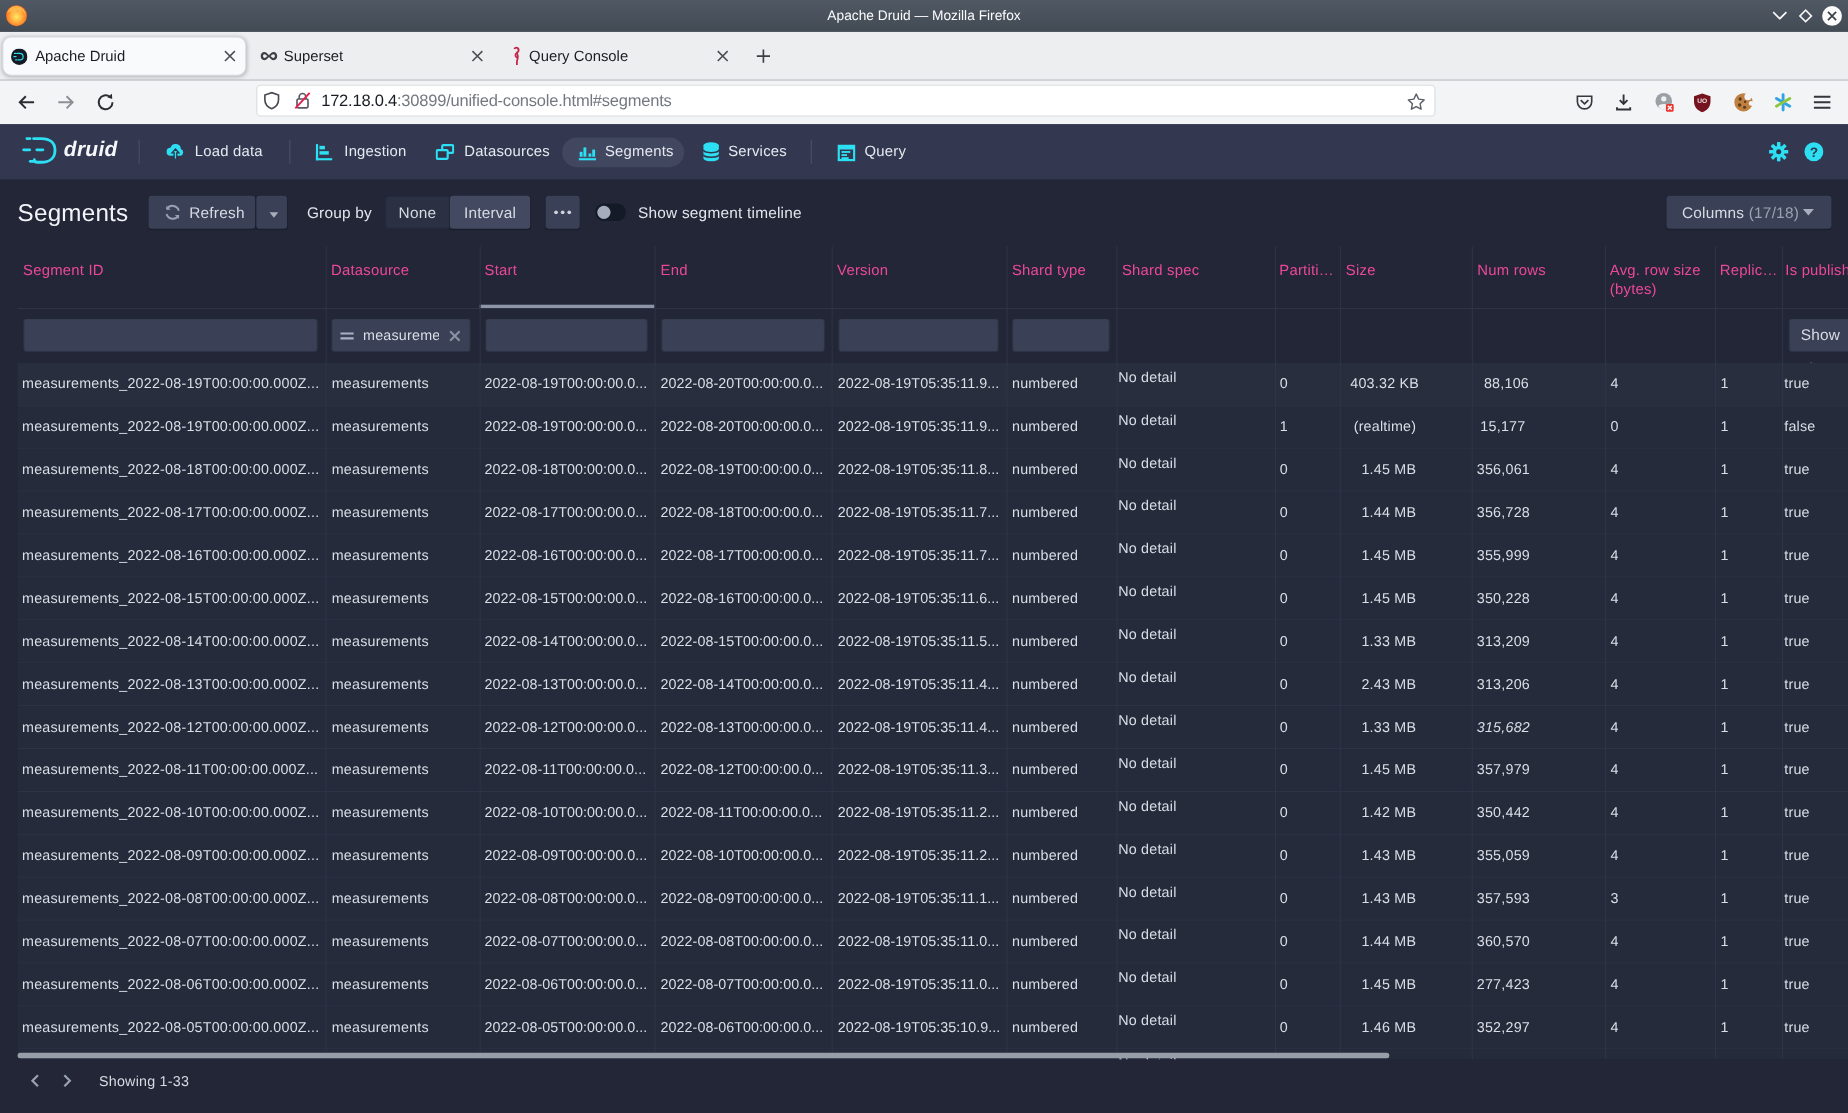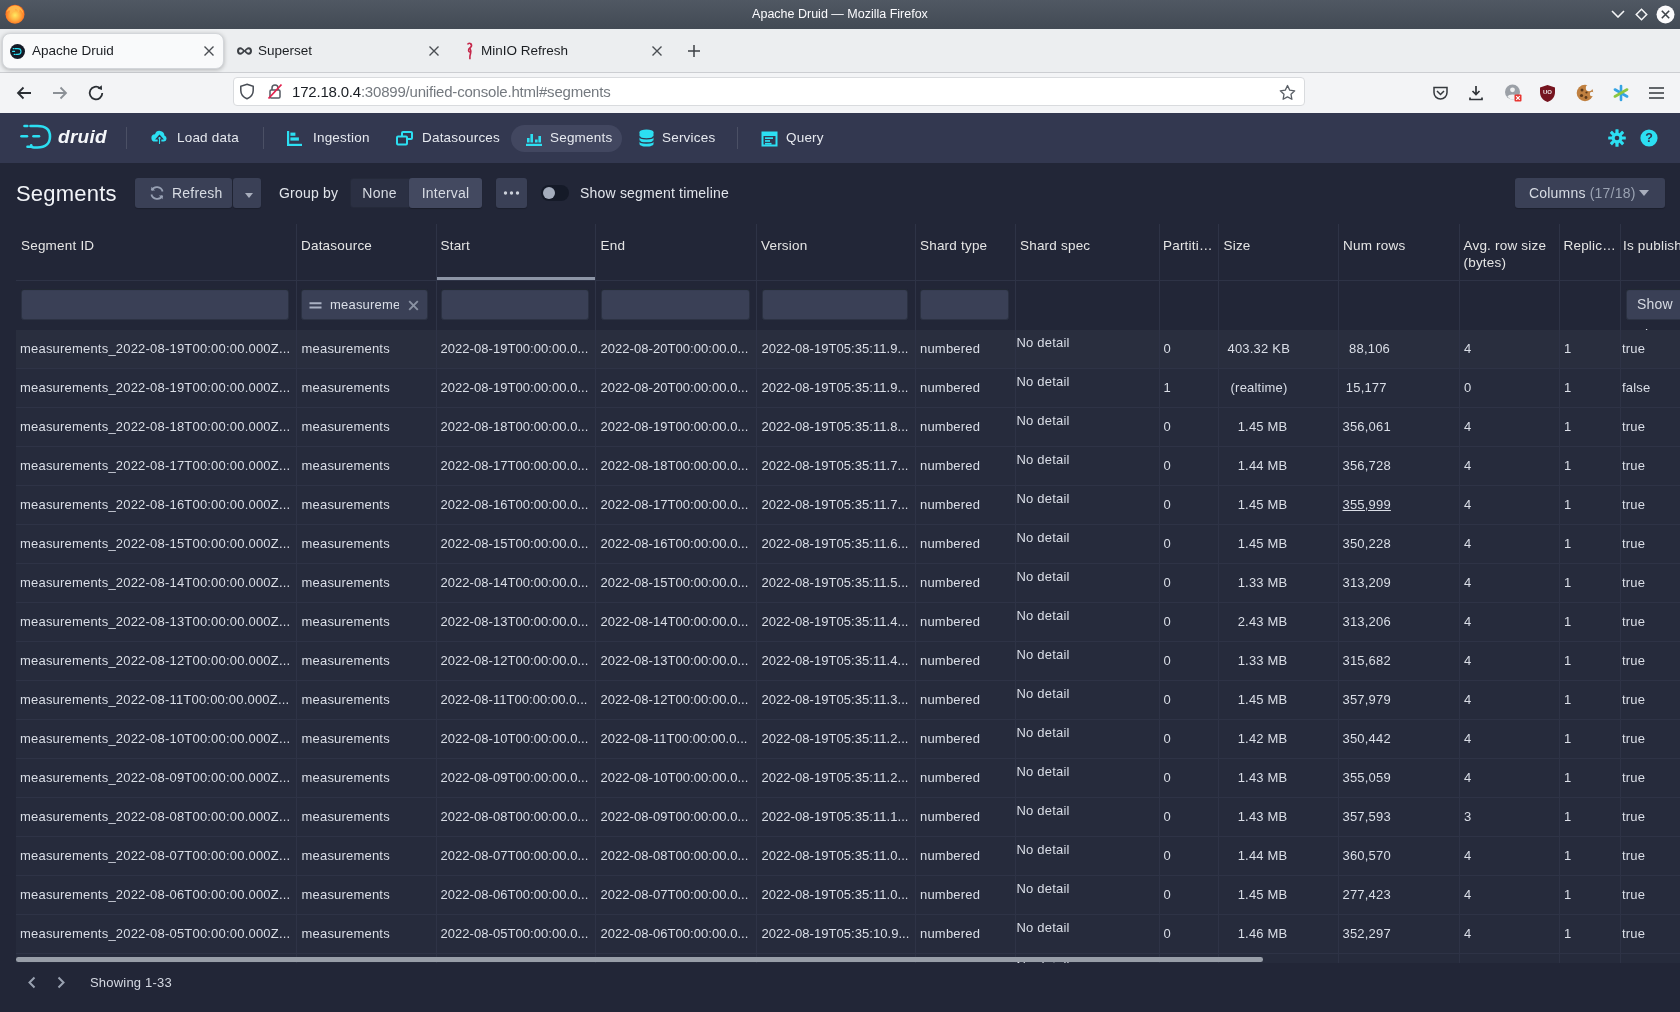--- a/index.html
+++ b/index.html
@@ -18,21 +18,21 @@
 .navitem{top:113px;font-size:13.5px;color:#e6e9ef;letter-spacing:.2px;height:50px;line-height:50px;}
 .navsep{width:1px;height:22px;top:127px;background:#4b5065;}
 #segpill{left:511px;top:125px;width:111px;height:27px;background:#424760;border-radius:13.5px;}
 
 #vtitle{left:16px;top:181px;font-size:22px;color:#f2f4f8;letter-spacing:.2px;}
 .btn{background:#3a4056;border-radius:3px;height:30px;top:178px;box-shadow:0 1px 1px rgba(0,0,0,.2);}
 .btntext{font-size:14px;color:#d7dbe3;letter-spacing:.2px;}
 .vlabel{font-size:14px;color:#e2e5eb;letter-spacing:.2px;top:178px;height:30px;line-height:30px;}
 .caret{width:0;height:0;border-left:5px solid transparent;border-right:5px solid transparent;border-top:6px solid #a8aebc;}
 
-.hcell{font-size:13.5px;color:#e5e5e5;letter-spacing:.2px;white-space:nowrap;}
+.hcell{font-size:13.5px;color:#ec4899;letter-spacing:.2px;white-space:nowrap;}
 .cell{font-size:13px;color:#dadee7;letter-spacing:.2px;white-space:nowrap;}
 .date{letter-spacing:.05px;}
 .vb{width:1px;top:223.5px;height:739.5px;background:#2e3346;z-index:3;}
 .hb{left:16px;width:1664px;height:1px;background:#2e3346;}
 .row{left:16px;width:1664px;background:#262b3c;}
 .finput{top:289px;height:31px;background:#3a4056;border-radius:3px;box-shadow:inset 0 0 0 1px rgba(16,22,26,.3),inset 0 1px 1px rgba(16,22,26,.4);}
 </style></head><body>
 <div class="abs" id="titlebar"></div>
 <div class="abs" style="left:5px;top:4px;width:20px;height:20px;">
     <svg width="20" height="20" viewBox="0 0 20 20">
@@ -96,21 +96,21 @@
   </div>
 <div class="abs" style="left:464px;top:42px;width:10px;height:18px;">
     <svg width="11" height="18" viewBox="0 0 11 18">
       <g fill="none" stroke="#c5274a" stroke-width="1.6">
         <path d="M3.6 2.6 C4.2 0.9 6.6 0.8 7.3 2.4 C8 4 7 5.2 5.9 6 C4.9 6.7 4.4 7.4 4.6 8.6 C4.8 9.8 5.8 10.4 6.8 10.2"></path>
         <path d="M6 6.4 C6.8 8 7 9.6 6.6 11.2 C6.3 12.4 5.9 13.2 5.9 14.5 L5.9 17.2"></path>
       </g>
       <circle cx="6.7" cy="2.1" r="0.8" fill="#c5274a"></circle>
     </svg>
   </div>
-<div class="abs tabtext" style="left:481px;top:43px;height:16px;line-height:16px;">MinIO Refresh</div>
+<div class="abs tabtext" style="left:481px;top:43px;height:16px;line-height:16px;">Query Console</div>
 <div class="abs" style="left:649px;top:43px;width:16px;height:16px;">
     <svg width="16" height="16" viewBox="0 0 16 16">
       <path d="M3.5 3.5 L12.5 12.5 M12.5 3.5 L3.5 12.5" stroke="#4a4e53" stroke-width="1.4"></path>
     </svg>
   </div>
 <div class="abs" style="left:686px;top:43px;width:16px;height:16px;">
     <svg width="16" height="16" viewBox="0 0 16 16">
       <path d="M8 2 V14 M2 8 H14" stroke="#3c4044" stroke-width="1.5"></path>
     </svg>
   </div>
@@ -450,21 +450,21 @@
 <div class="abs row" style="top:486px;height:38px;background:#262b3c;"></div>
 <div class="abs cell" style="left:20px;top:486px;height:38px;line-height:38px;">measurements_2022-08-16T00:00:00.000Z...</div>
 <div class="abs cell" style="left:301.5px;top:486px;height:38px;line-height:38px;">measurements</div>
 <div class="abs cell date" style="left:440.5px;top:486px;height:38px;line-height:38px;">2022-08-16T00:00:00.0...</div>
 <div class="abs cell date" style="left:600.5px;top:486px;height:38px;line-height:38px;">2022-08-17T00:00:00.0...</div>
 <div class="abs cell date" style="left:761.5px;top:486px;height:38px;line-height:38px;">2022-08-19T05:35:11.7...</div>
 <div class="abs cell" style="left:920px;top:486px;height:38px;line-height:38px;">numbered</div>
 <div class="abs cell" style="left:1016.5px;top:490px;height:17px;line-height:17px;">No detail</div>
 <div class="abs cell" style="left:1163.5px;top:486px;height:38px;line-height:38px;">0</div>
 <div class="abs cell" style="left:1227.5px;width:60px;text-align:right;top:486px;height:38px;line-height:38px;">1.45 MB</div>
-<div class="abs cell" style="left:1342.5px;width:47.5px;text-align:right;top:486px;height:38px;line-height:38px;text-decoration:underline;">355,999</div>
+<div class="abs cell" style="left:1342.5px;width:47.5px;text-align:right;top:486px;height:38px;line-height:38px;">355,999</div>
 <div class="abs cell" style="left:1464px;top:486px;height:38px;line-height:38px;">4</div>
 <div class="abs cell" style="left:1564px;top:486px;height:38px;line-height:38px;">1</div>
 <div class="abs cell" style="left:1622px;top:486px;height:38px;line-height:38px;">true</div>
 <div class="abs hb" style="top:524px;"></div>
 <div class="abs row" style="top:525px;height:38px;background:#262b3c;"></div>
 <div class="abs cell" style="left:20px;top:525px;height:38px;line-height:38px;">measurements_2022-08-15T00:00:00.000Z...</div>
 <div class="abs cell" style="left:301.5px;top:525px;height:38px;line-height:38px;">measurements</div>
 <div class="abs cell date" style="left:440.5px;top:525px;height:38px;line-height:38px;">2022-08-15T00:00:00.0...</div>
 <div class="abs cell date" style="left:600.5px;top:525px;height:38px;line-height:38px;">2022-08-16T00:00:00.0...</div>
 <div class="abs cell date" style="left:761.5px;top:525px;height:38px;line-height:38px;">2022-08-19T05:35:11.6...</div>
@@ -510,21 +510,21 @@
 <div class="abs row" style="top:642px;height:38px;background:#262b3c;"></div>
 <div class="abs cell" style="left:20px;top:642px;height:38px;line-height:38px;">measurements_2022-08-12T00:00:00.000Z...</div>
 <div class="abs cell" style="left:301.5px;top:642px;height:38px;line-height:38px;">measurements</div>
 <div class="abs cell date" style="left:440.5px;top:642px;height:38px;line-height:38px;">2022-08-12T00:00:00.0...</div>
 <div class="abs cell date" style="left:600.5px;top:642px;height:38px;line-height:38px;">2022-08-13T00:00:00.0...</div>
 <div class="abs cell date" style="left:761.5px;top:642px;height:38px;line-height:38px;">2022-08-19T05:35:11.4...</div>
 <div class="abs cell" style="left:920px;top:642px;height:38px;line-height:38px;">numbered</div>
 <div class="abs cell" style="left:1016.5px;top:646px;height:17px;line-height:17px;">No detail</div>
 <div class="abs cell" style="left:1163.5px;top:642px;height:38px;line-height:38px;">0</div>
 <div class="abs cell" style="left:1227.5px;width:60px;text-align:right;top:642px;height:38px;line-height:38px;">1.33 MB</div>
-<div class="abs cell" style="left:1342.5px;width:47.5px;text-align:right;top:642px;height:38px;line-height:38px;">315,682</div>
+<div class="abs cell" style="left:1342.5px;width:47.5px;text-align:right;top:642px;height:38px;line-height:38px;font-style:italic;">315,682</div>
 <div class="abs cell" style="left:1464px;top:642px;height:38px;line-height:38px;">4</div>
 <div class="abs cell" style="left:1564px;top:642px;height:38px;line-height:38px;">1</div>
 <div class="abs cell" style="left:1622px;top:642px;height:38px;line-height:38px;">true</div>
 <div class="abs hb" style="top:680px;"></div>
 <div class="abs row" style="top:681px;height:38px;background:#262b3c;"></div>
 <div class="abs cell" style="left:20px;top:681px;height:38px;line-height:38px;">measurements_2022-08-11T00:00:00.000Z...</div>
 <div class="abs cell" style="left:301.5px;top:681px;height:38px;line-height:38px;">measurements</div>
 <div class="abs cell date" style="left:440.5px;top:681px;height:38px;line-height:38px;">2022-08-11T00:00:00.0...</div>
 <div class="abs cell date" style="left:600.5px;top:681px;height:38px;line-height:38px;">2022-08-12T00:00:00.0...</div>
 <div class="abs cell date" style="left:761.5px;top:681px;height:38px;line-height:38px;">2022-08-19T05:35:11.3...</div>

